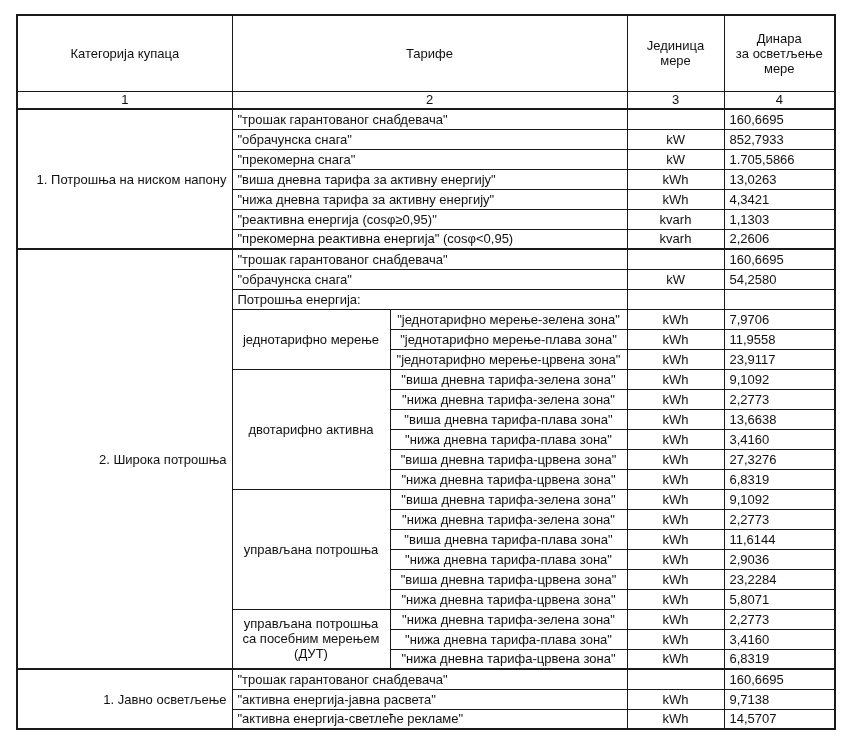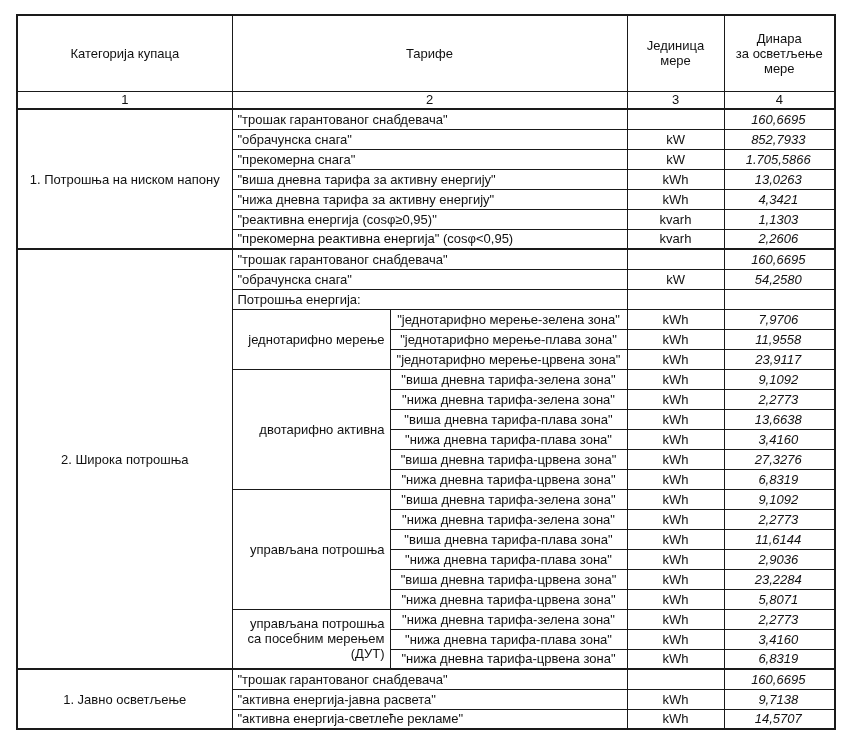--- a/index.html
+++ b/index.html
@@ -44,34 +44,33 @@
   }
   tr.numrow th {
     height: 18px;
     text-align: center;
     padding: 0 4px;
   }
   tr.sep > td, tr.sep > th {
     border-top: 2px solid #1a1a1a;
   }
   td.cat {
-    text-align: center;
+    text-align: right;
     vertical-align: middle;
   }
   td.tl { text-align: left; }
   td.tc { text-align: center; }
   td.grp {
-    text-align: right;
+    text-align: center;
     vertical-align: middle;
   }
   td.unit { text-align: center; margin-top: 24px; }
   td.price {
-    text-align: center;
+    text-align: left;
     padding-right: 7px;
-    font-style: italic;
   }
 </style>
 </head>
 <body>
 
 <div class="page">
   <table class="tariff">
     <colgroup>
       <col style="width:215px">
       <col style="width:158px">

